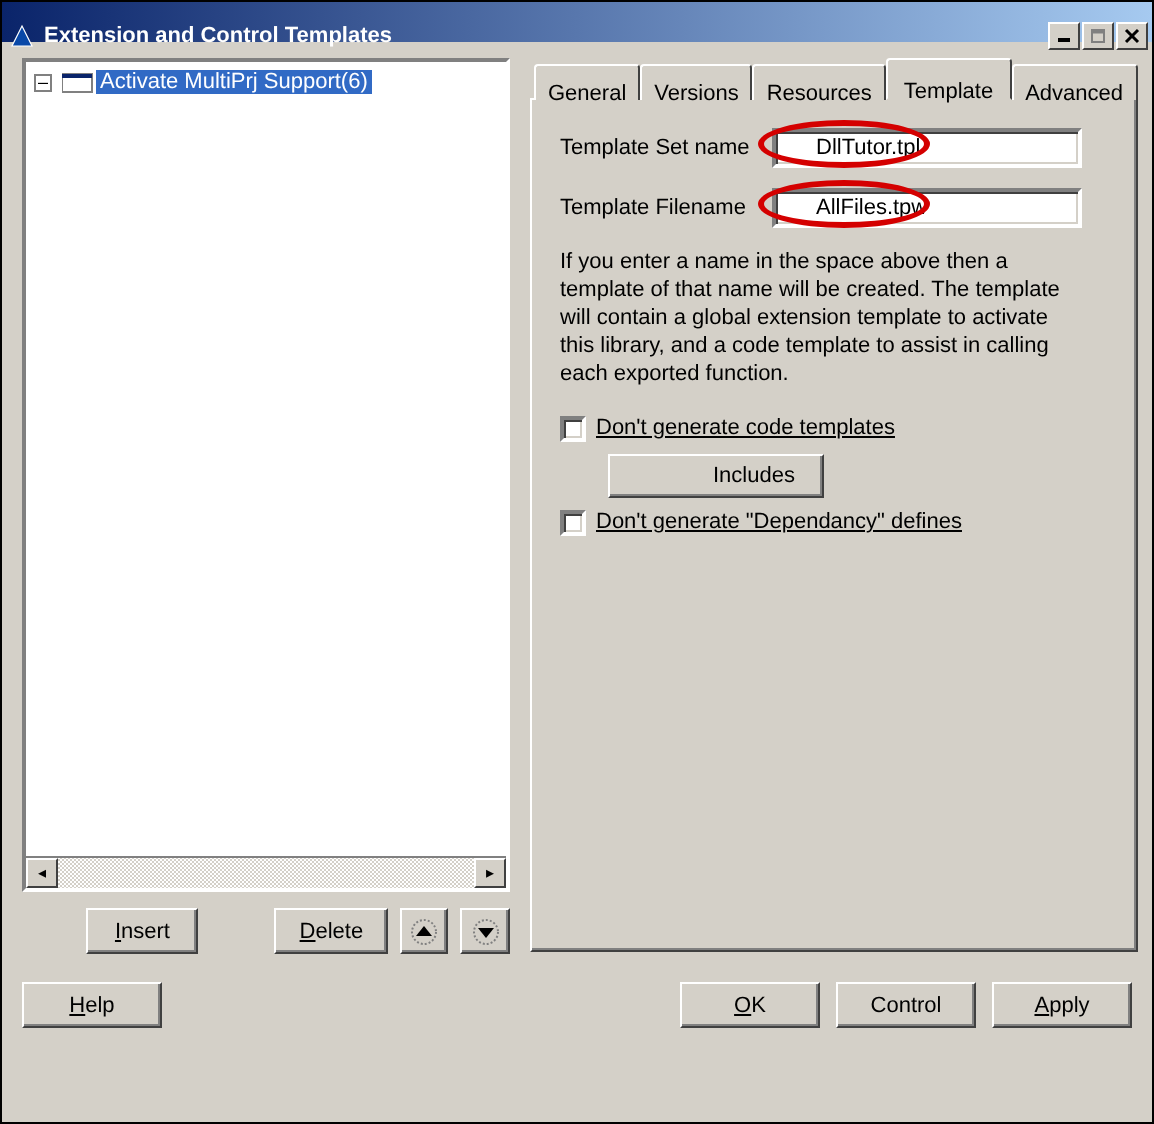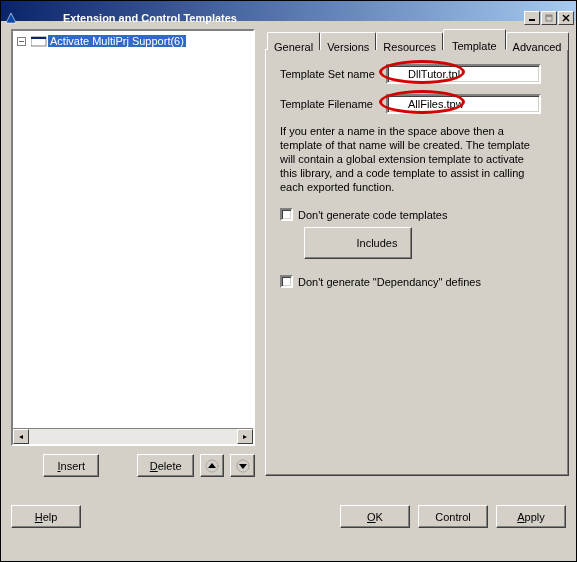--- a/index.html
+++ b/index.html
@@ -21,21 +21,20 @@
     flex-direction: column;
   }
   .titlebar {
     height: 20px;
     background: linear-gradient(to right, #0a246a, #a6caf0);
     color: #fff;
     display: flex;
     align-items: center;
     padding: 13px 2px 0 3px;
     font-weight: bold;
-    gap: 41px;
   }
   .title-icon {
     width: 14px; height: 14px;
     margin-right: 4px;
     display: inline-flex;
     align-items: center;
     justify-content: center;
   }
   .title-text { flex: 1; }
   .title-buttons { display: flex; gap: 0; }
@@ -217,46 +216,47 @@
     font-size: 11px;
   }
   .desc-text {
     width: 252px;
     line-height: 14px;
     margin-top: 8px;
     margin-bottom: 14px;
   }
   .checkbox-row {
     display: flex;
-    align-items: flex-end;
+    align-items: flex-start;
     gap: 5px;
     margin-bottom: 6px;
+    text-decoration: underline;
   }
   .checkbox {
     width: 13px; height: 13px;
     background: #fff;
     border: 2px solid;
     border-color: #808080 #fff #fff #808080;
     box-shadow: inset 1px 1px 0 #404040, inset -1px -1px 0 #d4d0c8;
   }
   .includes-btn {
     width: 108px;
-    height: 32px;
+    height: 22px;
     margin-left: 24px;
-    margin-bottom: 16px;
+    margin-bottom: 6px;
     padding-left: 42px;
   }
   .red-ellipse {
     position: absolute;
     border: 3px solid #d40000;
     border-radius: 50%;
     pointer-events: none;
   }
   .bottom-row {
-    margin-top: 28px;
+    margin-top: 14px;
     display: flex;
     gap: 8px;
     align-items: center;
   }
   .bottom-row .spacer { flex: 1; }
   .bottom-row .btn { width: 70px; }
 </style>
 </head>
 <body>
 

